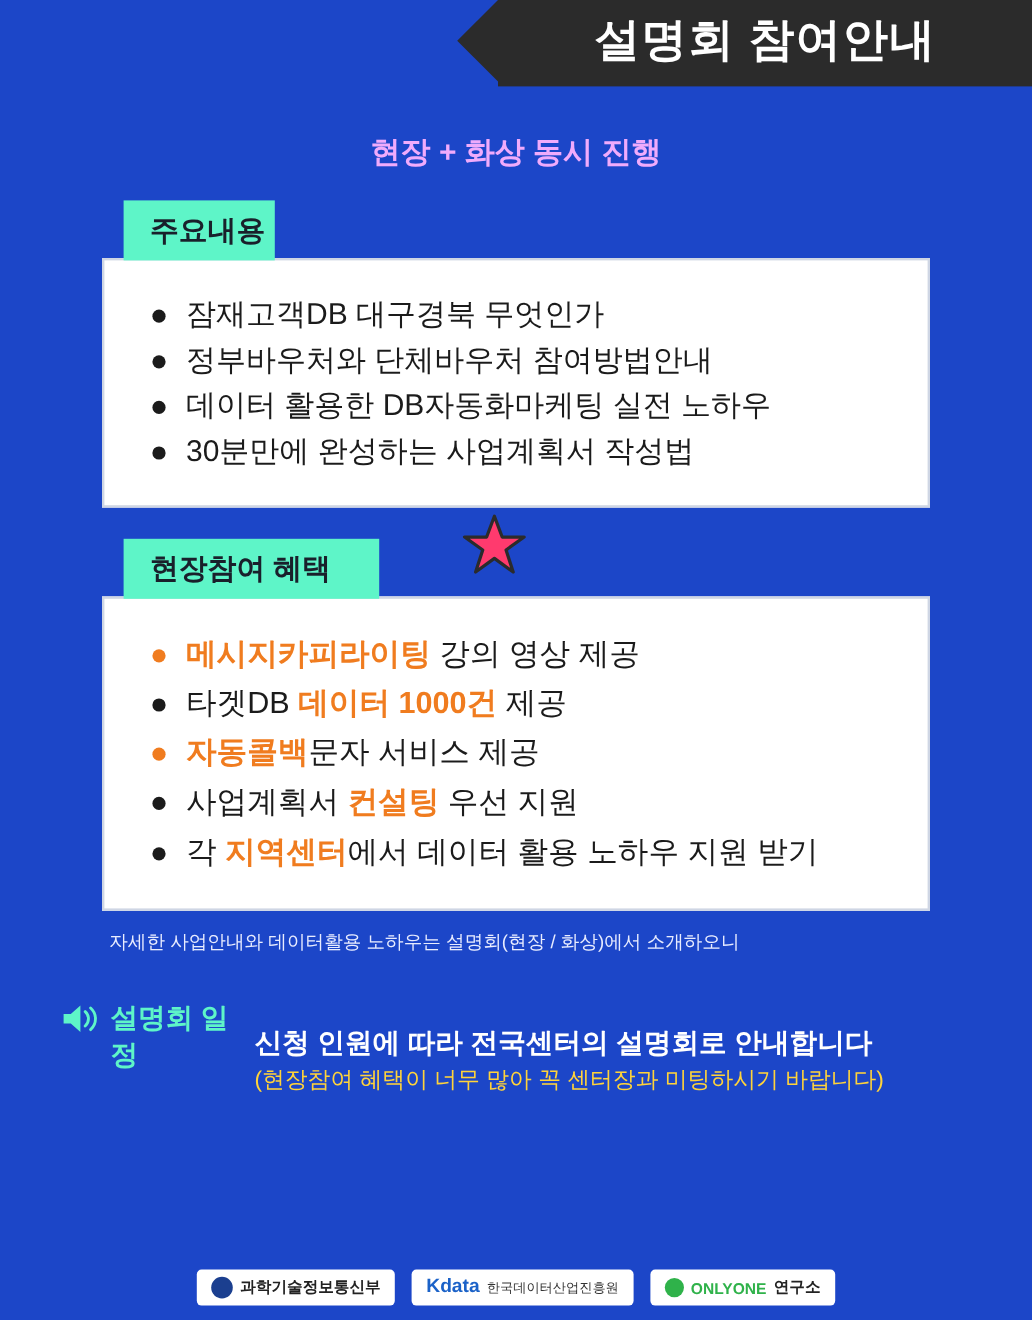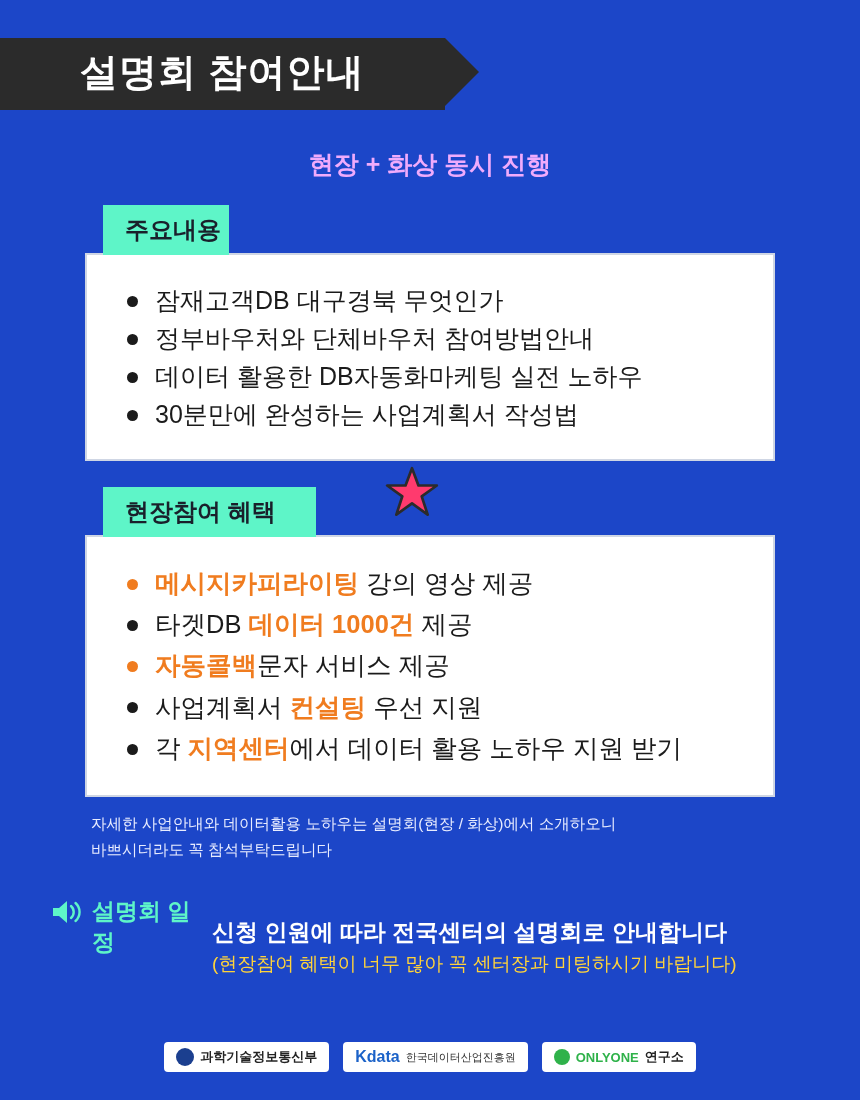--- a/index.html
+++ b/index.html
@@ -10,23 +10,22 @@
     width: 860px;
     height: 1100px;
     background: #1c46c8;
     font-family: "Liberation Sans", sans-serif;
     overflow: hidden;
     position: relative;
   }
 
   
   .banner-wrap {
-    margin-top: 38px;
     display: flex;
-    justify-content: flex-start;
+    justify-content: flex-end;
   }
   .banner {
     position: relative;
     background: #2b2b2b;
     color: #ffffff;
     font-size: 38px;
     font-weight: bold;
     letter-spacing: 1px;
     padding: 14px 80px 16px 80px;
     text-align: center;
@@ -176,21 +175,21 @@
     font-size: 20px;
     font-weight: bold;
     line-height: 1.5;
   }
 
   
   .logos {
     position: absolute;
     left: 0;
     right: 0;
-    bottom: 28px;
+    bottom: 12px;
     display: flex;
     justify-content: center;
     align-items: flex-start;
     gap: 14px;
   }
   .logo {
     background: #ffffff;
     border-radius: 4px;
     height: 30px;
     display: flex;
@@ -281,21 +280,20 @@
       <li>
         <span class="dot"></span>
         <span>각 </span><span class="hl-orange">지역센터</span><span>에서 데이터 활용 노하우 지원 받기</span>
       </li>
     </ul>
   </div>
 </div>
 
 <div class="fineprint">
   <div>자세한 사업안내와 데이터활용 노하우는 설명회(현장 / 화상)에서  소개하오니</div>
-  <div>바쁘시더라도 꼭 참석부탁드립니다</div>
 </div>
 
 <div class="info">
 
   <div class="info-row">
     <svg class="spk" viewBox="0 0 34 28">
       <path d="M3 10 h6 l8 -7 v22 l-8 -7 h-6 z" fill="#5ef5c8"></path>
       <path d="M21 8 a8 8 0 0 1 0 12" stroke="#5ef5c8" stroke-width="2.4" fill="none" stroke-linecap="round"></path>
       <path d="M25.5 5 a12 12 0 0 1 0 18" stroke="#5ef5c8" stroke-width="2.4" fill="none" stroke-linecap="round"></path>
     </svg>

